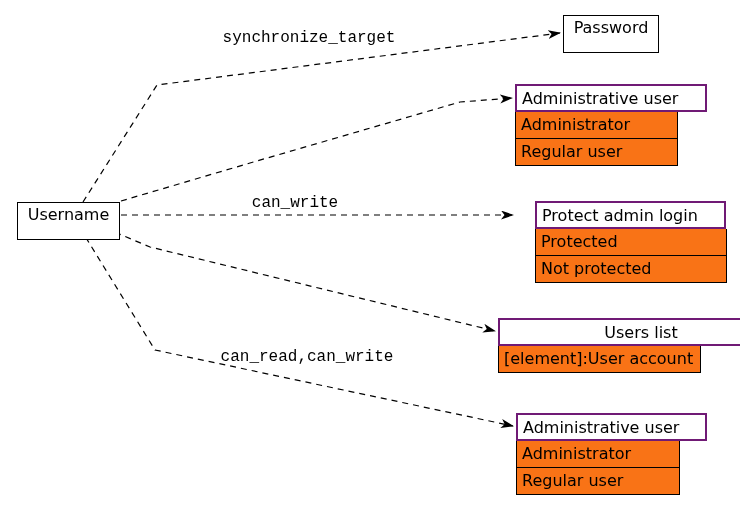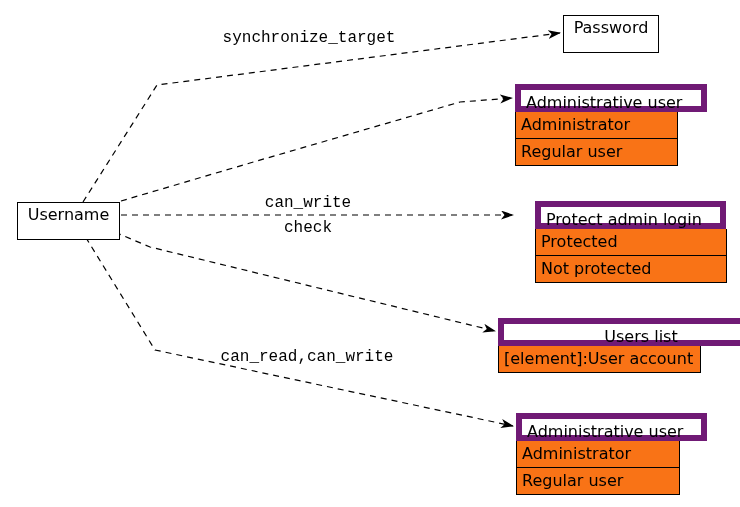--- a/index.html
+++ b/index.html
@@ -29,21 +29,21 @@
   }
   .simplebox {
     border: 1px solid #000000;
     background: #ffffff;
     height: 38px;
     line-height: 24px;
     text-align: center;
     box-sizing: border-box;
   }
   .hdr {
-    border: 6px solid #701a75;
+    border: 2px solid #701a75;
     background: #ffffff;
     height: 28px;
     line-height: 26px;
     padding: 0 5px;
     box-sizing: border-box;
     white-space: nowrap;
   }
   .hdr.centered { text-align: center; }
   .row {
     border: 1px solid #000000;
@@ -75,21 +75,21 @@
     position: absolute;
     font-family: Liberation Mono, monospace;
     font-size: 16px;
     line-height: 19px;
     color: #000000;
     white-space: nowrap;
     transform: translateX(-50%);
   }
   #elabel-0 { left: 309px; top: 29px; }
   #elabel-1 { left: 308px; top: 88px; }
-  #elabel-2 { left: 308px; top: 194px; text-align: center; }
+  #elabel-2 { left: 295px; top: 194px; text-align: center; }
   #elabel-2 .line2 { margin-top: 6px; }
   #elabel-4 { left: 307px; top: 330px; margin-top: 18px; }
 </style>
 </head>
 <body>
 
 <div id="canvas">
 
   <svg id="edges-svg" viewBox="0 0 740 507" xmlns="http://www.w3.org/2000/svg">
     <defs>
@@ -129,18 +129,17 @@
     <div class="hdr">Administrative user</div>
     <div class="row">Administrator</div>
     <div class="row">Regular user</div>
   </div>
 
   <div class="edge-label" id="elabel-0">synchronize_target</div>
 
 
   <div class="edge-label" id="elabel-2">
     <div class="line1">can_write</div>
-    <div class="line2">check</div>
   </div>
 
   <div class="edge-label" id="elabel-4">can_read,can_write</div>
 
 </div>
 
 </body></html>

